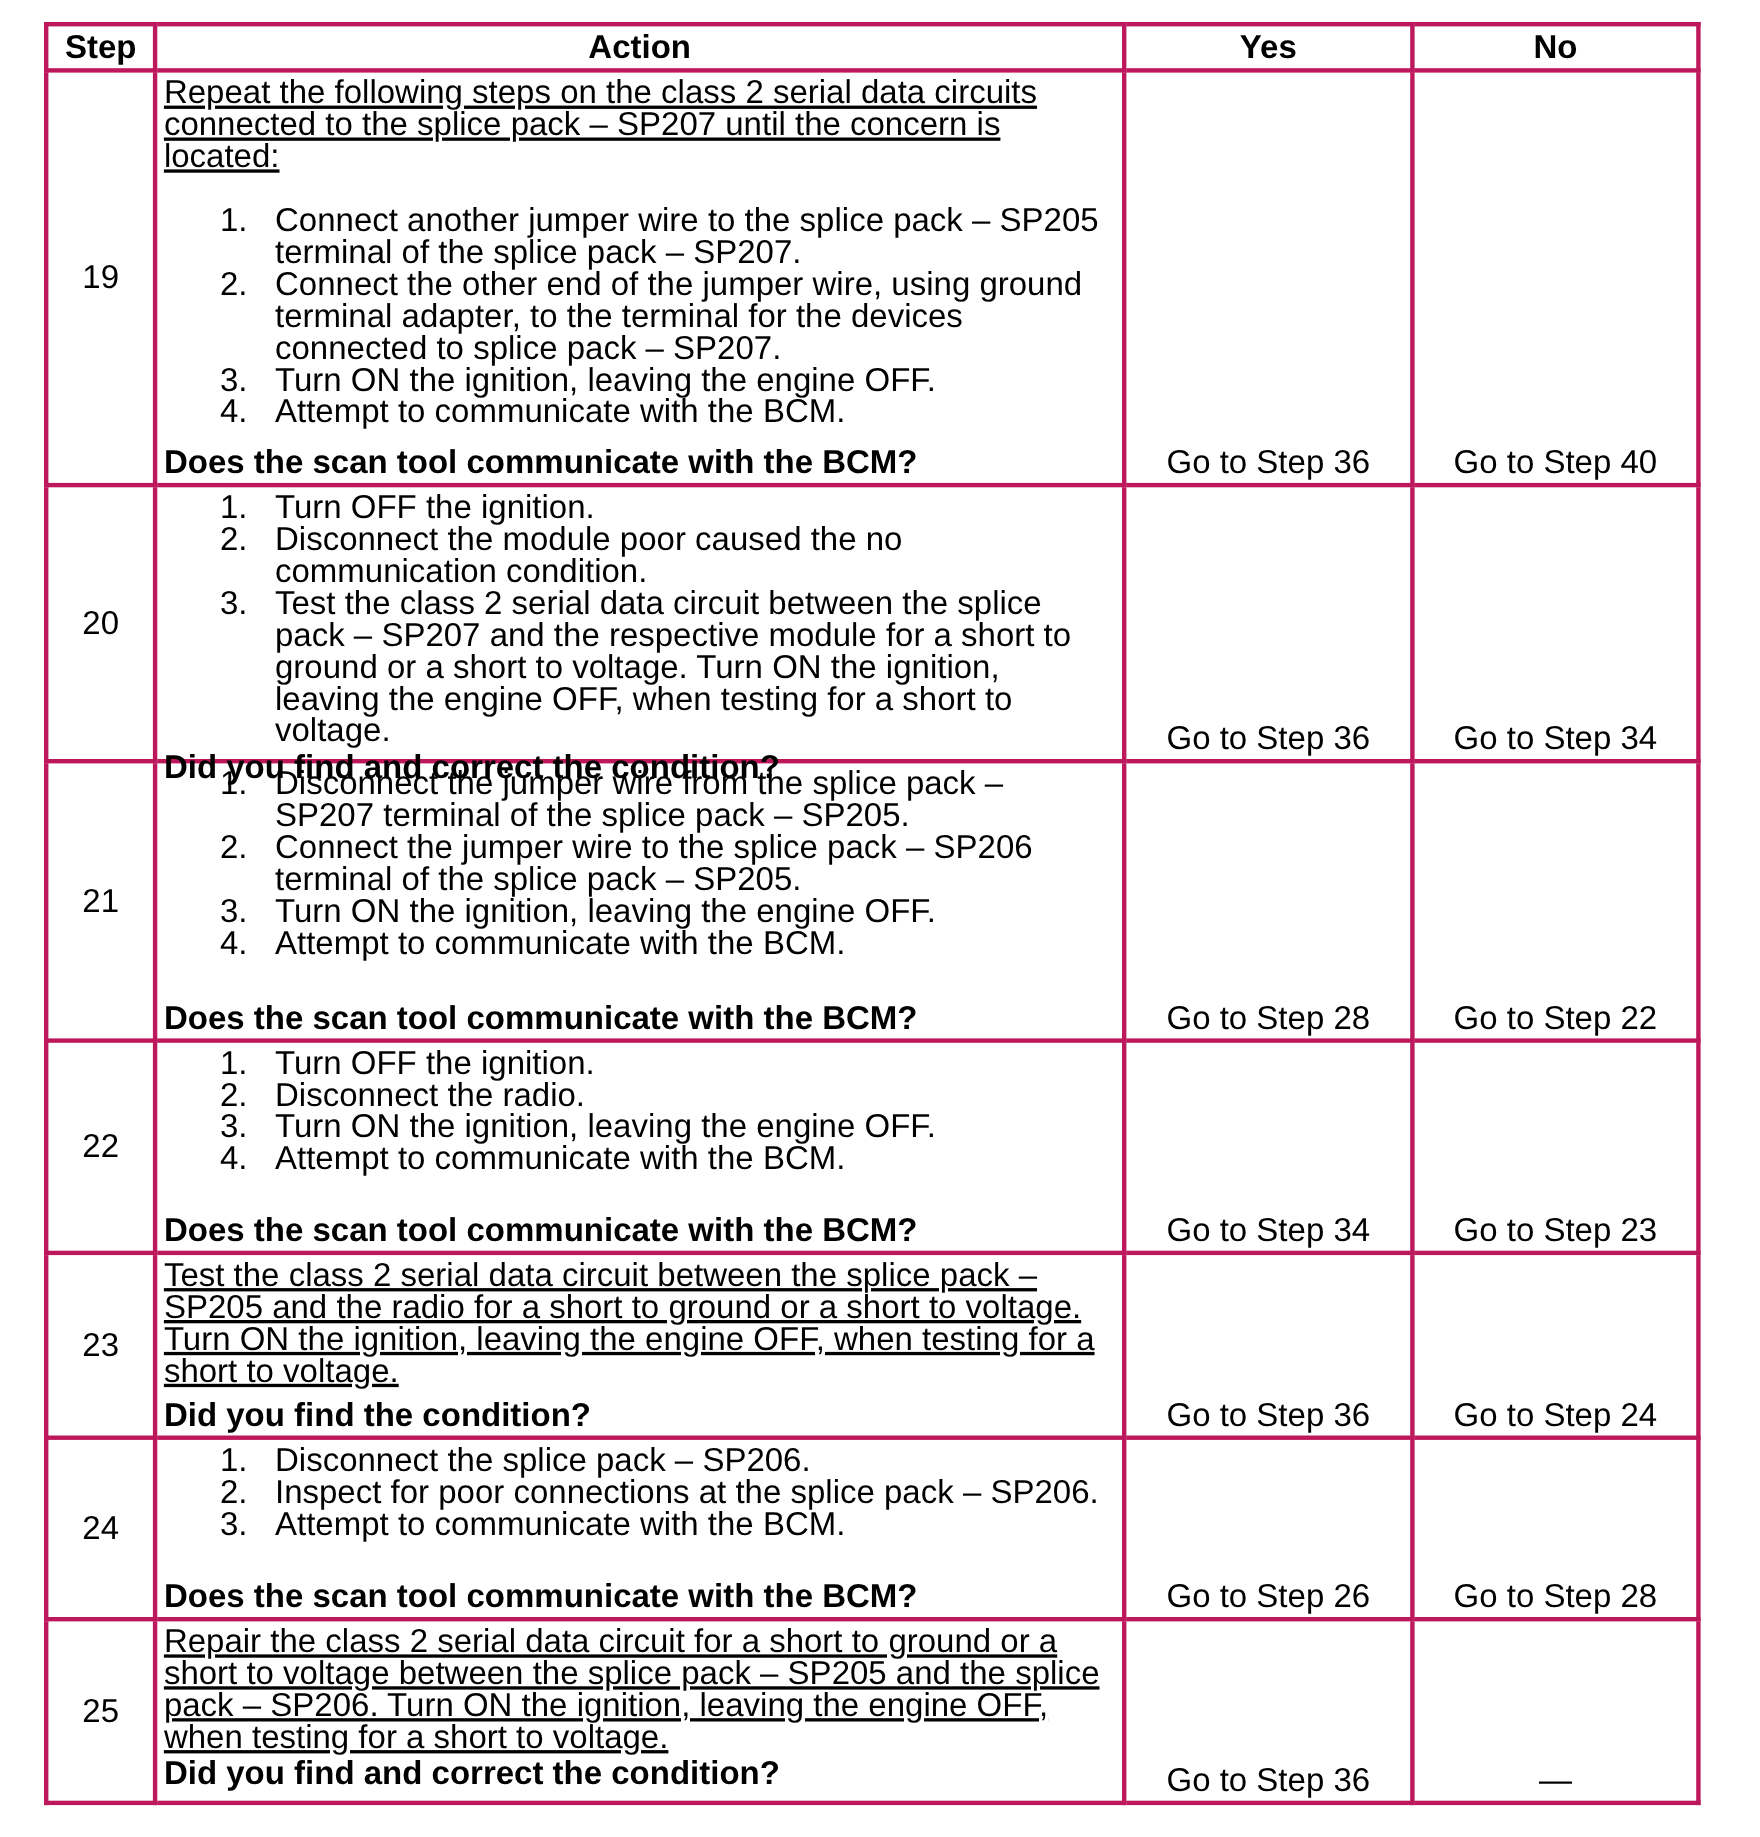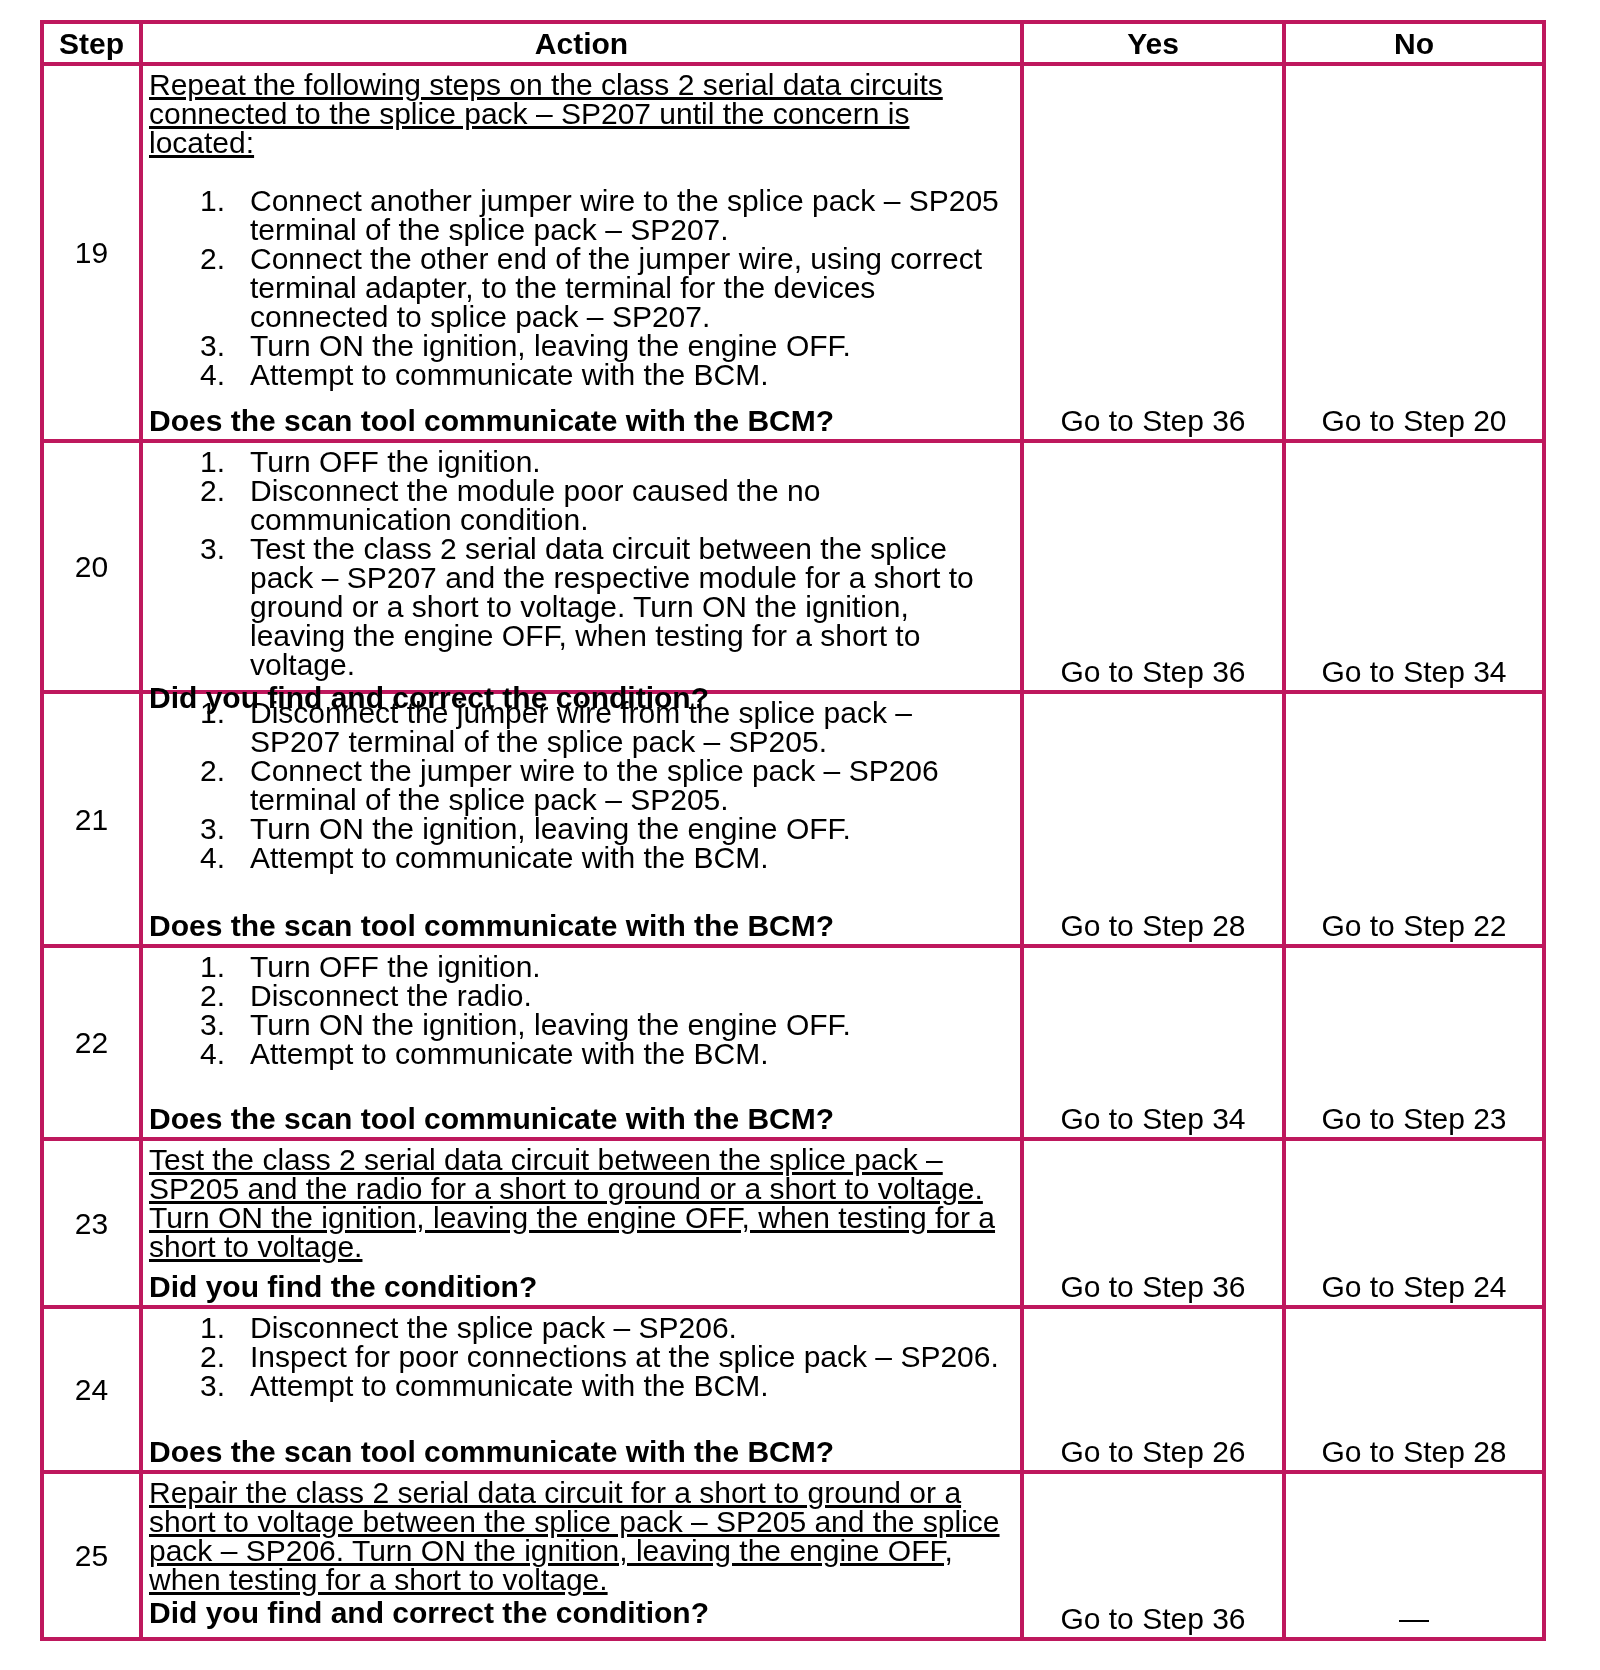--- a/index.html
+++ b/index.html
@@ -125,37 +125,37 @@
         <div class="action-inner" style="height: 373px;">
           <div class="action-body">
             <p class="intro with-gap">Repeat the following steps on the class 2 serial data circuits connected to the splice pack – SP207 until the concern is located:</p>
             <ol class="steps">
               <li>
                   <span class="num">1.</span>
                   <span class="txt">Connect another jumper wire to the splice pack – SP205 terminal of the splice pack – SP207.</span>
                 </li>
               <li>
                   <span class="num">2.</span>
-                  <span class="txt">Connect the other end of the jumper wire, using correct terminal adapter, to the terminal for the devices connected to splice pack – SP207.</span>
+                  <span class="txt">Connect the other end of the jumper wire, using ground terminal adapter, to the terminal for the devices connected to splice pack – SP207.</span>
                 </li>
               <li>
                   <span class="num">3.</span>
                   <span class="txt">Turn ON the ignition, leaving the engine OFF.</span>
                 </li>
               <li>
                   <span class="num">4.</span>
                   <span class="txt">Attempt to communicate with the BCM.</span>
                 </li>
             </ol>
           </div>
           <p class="question">Does the scan tool communicate with the BCM?</p>
         </div>
       </td>
       <td class="result-cell">Go to Step 36</td>
-      <td class="result-cell">Go to Step 20</td>
+      <td class="result-cell">Go to Step 40</td>
     </tr>
 
     <tr class="row-20">
       <td class="step-cell">20</td>
       <td class="action-cell">
         <div class="action-inner" style="height: 247px;">
           <div class="action-body">
             <ol class="steps">
               <li>
                   <span class="num">1.</span>

